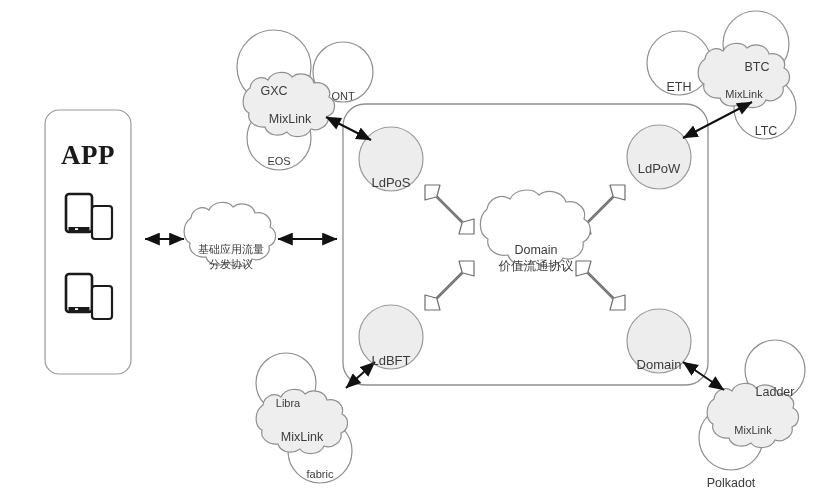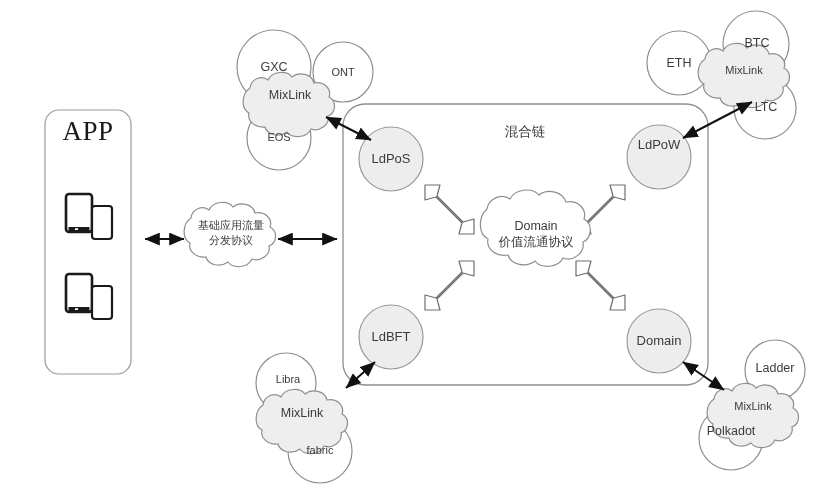--- a/index.html
+++ b/index.html
@@ -24,29 +24,30 @@
     width: 840px;
     height: 494px;
   }
   .lbl {
     position: absolute;
     text-align: center;
     color: #3b3b3b;
     line-height: 1.25;
     white-space: pre;
     pointer-events: none;
+    margin-top: 24px;
   }
   .lbl-sm   { font-size: 11px; }
   .lbl-md   { font-size: 12.5px; }
   .lbl-node { font-size: 13px; }
   .lbl-gmpc { font-size: 13.5px; }
   .lbl-app  {
     font-family: "Liberation Serif", "DejaVu Serif", serif;
     font-size: 27px;
-    font-weight: normal;
+    font-weight: bold;
     color: #1a1a1a;
     letter-spacing: 0.5px;
   }
 </style>
 </head>
 <body>
 
 <div id="canvas">
 
   <svg class="layer" viewBox="0 0 840 494" xmlns="http://www.w3.org/2000/svg">
@@ -203,21 +204,20 @@
     <line x1="752" y1="102" x2="683" y2="138" stroke="#111111" stroke-width="2" marker-start="url(#solidArrowBack)" marker-end="url(#solidArrow)"></line>
     <line x1="346" y1="388" x2="375" y2="362" stroke="#111111" stroke-width="2" marker-start="url(#solidArrowBack)" marker-end="url(#solidArrow)"></line>
     <line x1="724" y1="390" x2="683" y2="362" stroke="#111111" stroke-width="2" marker-start="url(#solidArrowBack)" marker-end="url(#solidArrow)"></line>
   </svg>
 
   <div class="lbl lbl-app" style="left:45px; top:115px; width:86px;">APP</div>
 
   <div class="lbl lbl-sm" style="left:186px; top:219px; width:90px;">基础应用流量</div>
   <div class="lbl lbl-sm" style="left:186px; top:234px; width:90px;">分发协议</div>
 
-  <div class="lbl lbl-gmpc" style="left:460px; top:124px; width:130px;">混合链</div>
 
   <div class="lbl lbl-md" style="left:486px; top:219px; width:100px;">Domain</div>
   <div class="lbl lbl-md" style="left:486px; top:235px; width:100px;">价值流通协议</div>
 
   <div class="lbl lbl-node" style="left:351px; top:151px; width:80px;">LdPoS</div>
   <div class="lbl lbl-node" style="left:619px; top:137px; width:80px;">LdPoW</div>
   <div class="lbl lbl-node" style="left:351px; top:329px; width:80px;">LdBFT</div>
   <div class="lbl lbl-node" style="left:619px; top:333px; width:80px;">Domain</div>
 
   <div class="lbl lbl-md" style="left:244px; top:60px; width:60px;">GXC</div>
@@ -228,16 +228,16 @@
   <div class="lbl lbl-md" style="left:652px; top:56px; width:54px;">ETH</div>
   <div class="lbl lbl-md" style="left:730px; top:36px; width:54px;">BTC</div>
   <div class="lbl lbl-md" style="left:739px; top:100px; width:54px;">LTC</div>
   <div class="lbl lbl-sm" style="left:704px; top:64px; width:80px;">MixLink</div>
 
   <div class="lbl lbl-sm" style="left:256px; top:373px; width:64px;">Libra</div>
   <div class="lbl lbl-sm" style="left:290px; top:444px; width:60px;">fabric</div>
   <div class="lbl lbl-md" style="left:262px; top:406px; width:80px;">MixLink</div>
 
   <div class="lbl lbl-md" style="left:743px; top:361px; width:64px;">Ladder</div>
-  <div class="lbl lbl-md" style="left:695px; top:424px; width:72px;text-align:center;">Polkadot</div>
+  <div class="lbl lbl-md" style="left:695px; top:452px; width:72px;text-align:center;">Polkadot</div>
   <div class="lbl lbl-sm" style="left:713px; top:400px; width:80px;">MixLink</div>
 
 </div>
 
 </body></html>

